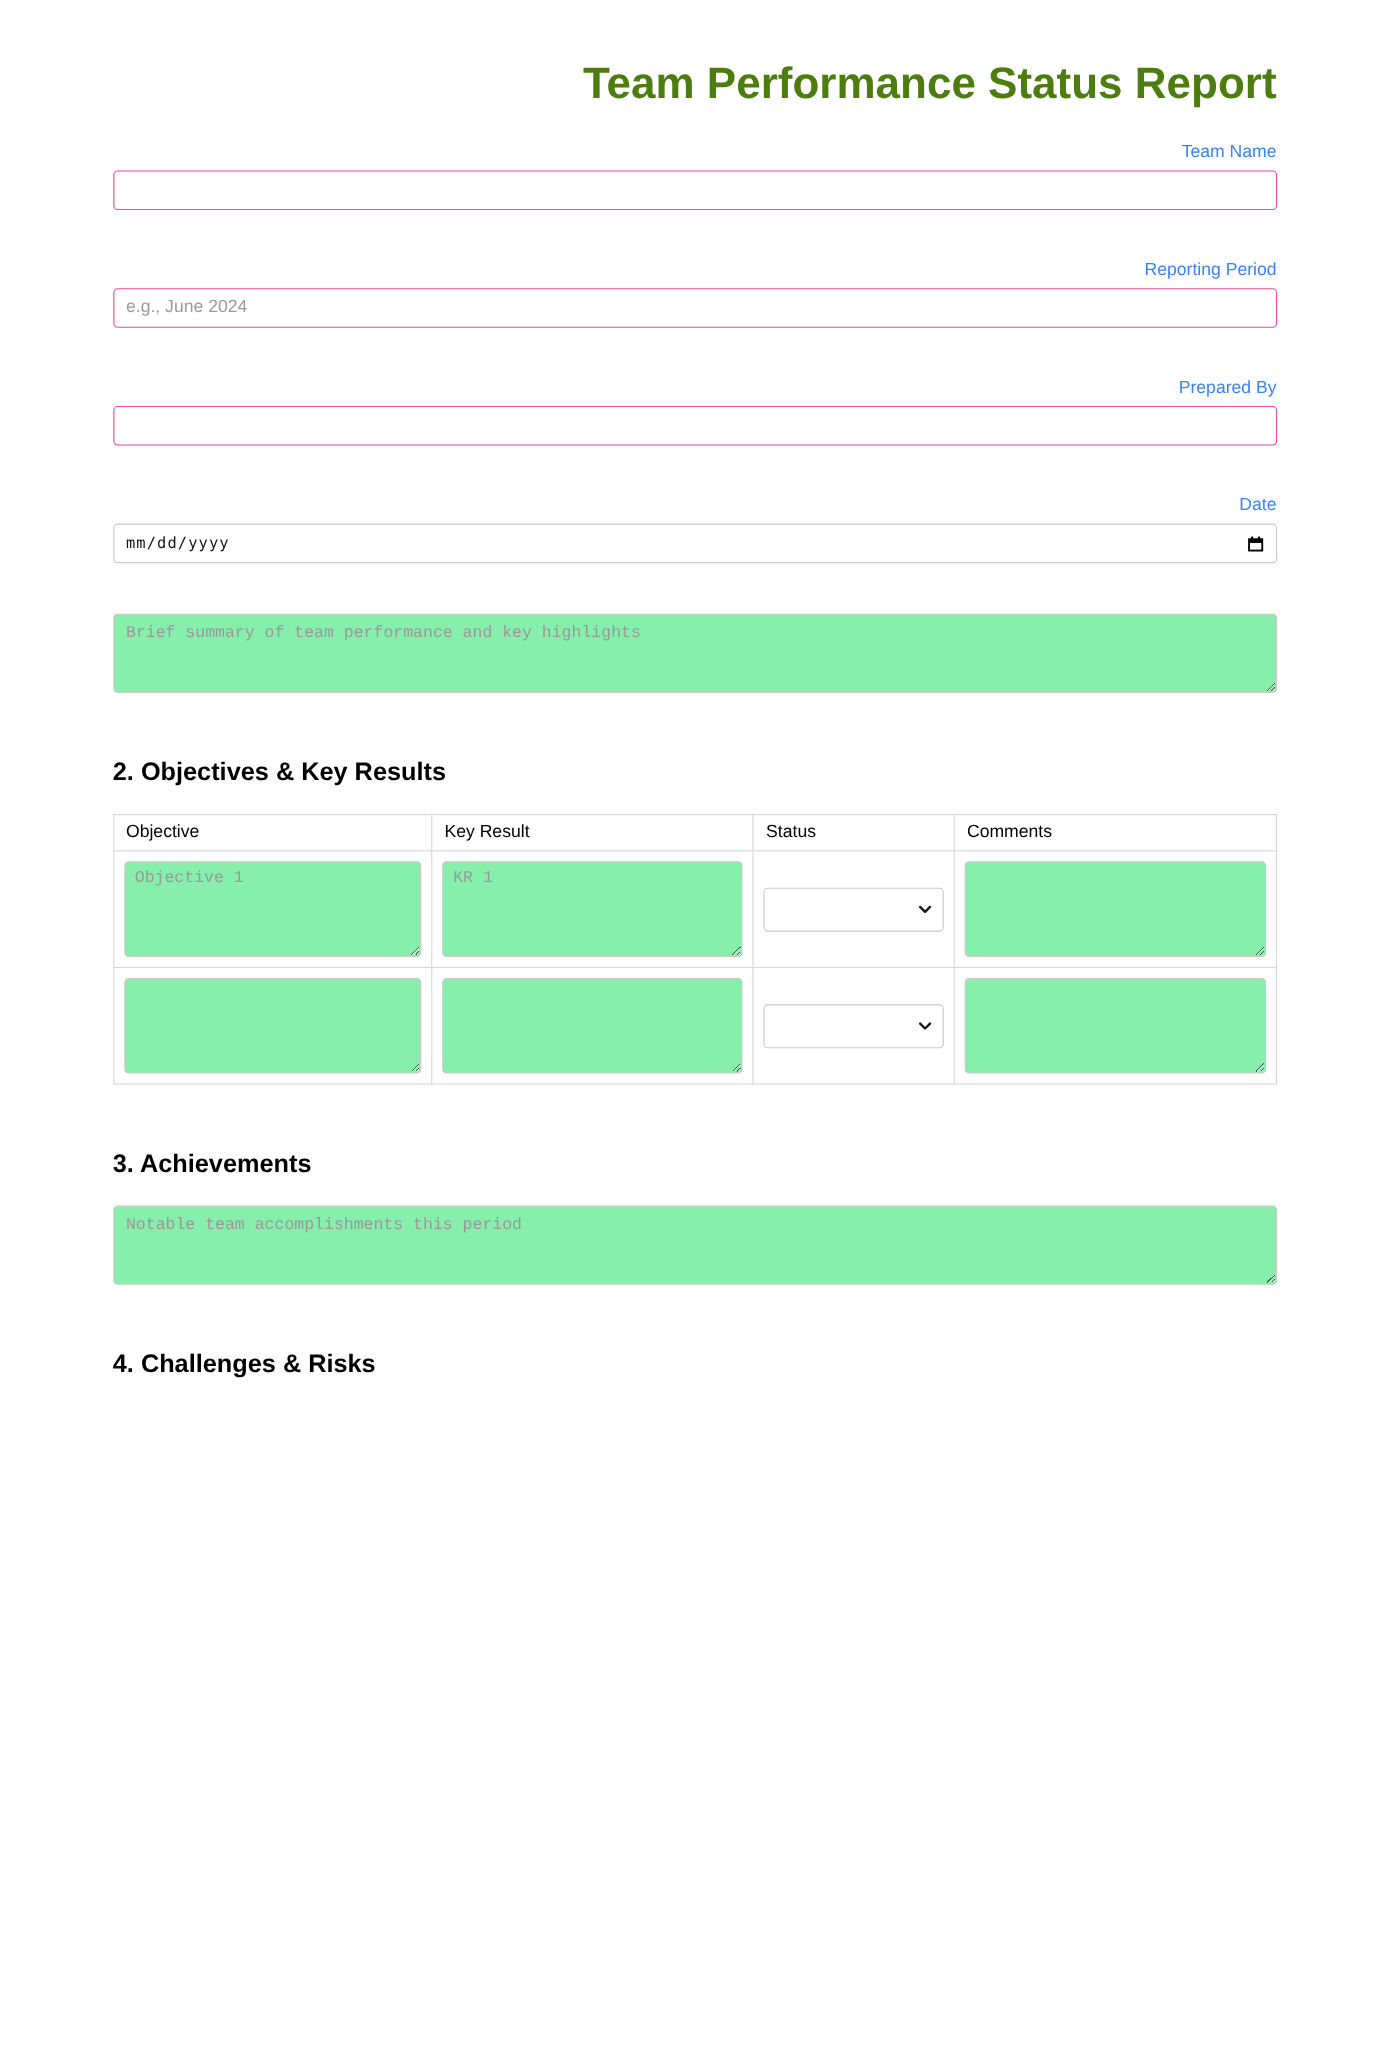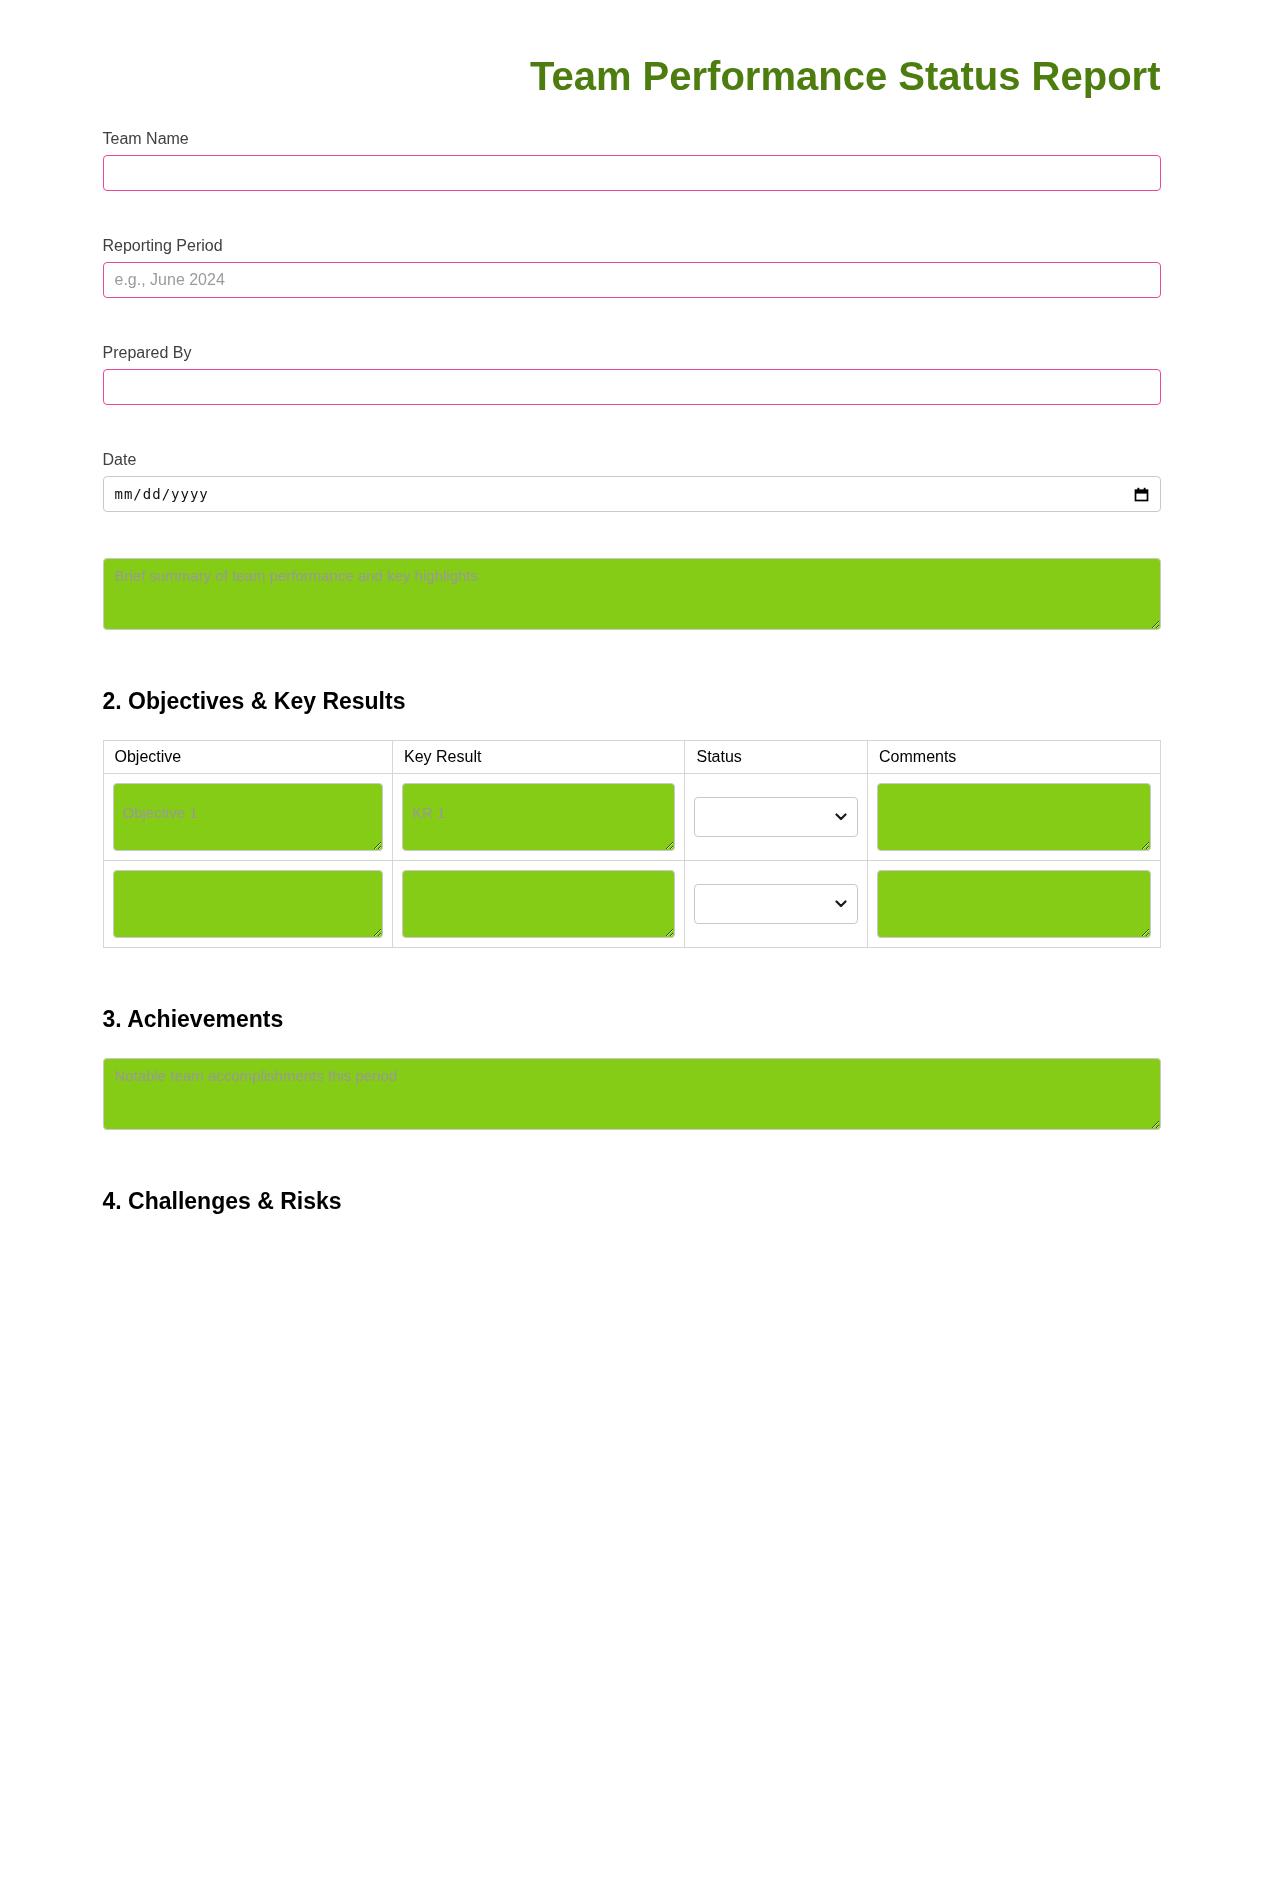--- a/index.html
+++ b/index.html
@@ -19,22 +19,23 @@
     font-size: 40px;
     font-weight: 700;
     margin: 0 0 31px 0;
     color: #4d7c0f;
     text-align: right;
   }
   .field { margin-bottom: 46px; }
   .field label {
     display: block;
     font-size: 16px;
-    color: #404040;
+    color: #3b82f6;
     margin-bottom: 7px;
+    text-align: right;
   }
   .text-input {
     display: block;
     width: 100%;
     box-sizing: border-box;
     height: 36px;
     padding: 6px 11px;
     font-family: "Liberation Sans", sans-serif;
     font-size: 16px;
     color: #7f1d1d;
@@ -64,26 +65,26 @@
     color: #111;
   }
   .cal-icon { display: flex; align-items: center; cursor: pointer; }
   h2.section-heading {
     font-size: 23px;
     font-weight: 700;
     margin: 58px 0 25px 0;
     color: #000;
   }
   textarea {
-    font-family: Liberation Sans, sans-serif;
+    font-family: Liberation Mono, monospace;
     font-size: 15px;
     color: #000;
     border: 1px solid #c9c9c9;
     border-radius: 4px;
-    background: #84cc16;
+    background: #86efac;
     outline: none;
   }
   textarea::placeholder { color: #999; opacity: 1; }
   .big-ta {
     display: block;
     width: 100%;
     box-sizing: border-box;
     height: 72px;
     padding: 8px 11px;
   }
@@ -102,22 +103,22 @@
   }
   .okr td { padding: 9px; vertical-align: middle; }
   .col-objective { width: 27.6%; }
   .col-keyresult { width: 27.9%; }
   .col-status  { width: 16.6%; }
   .col-comments { width: 27.9%; }
   .cell-ta {
     display: block;
     width: 100%;
     box-sizing: border-box;
-    height: 68px;
-    padding: 20px 9px;
+    height: 87px;
+    padding: 6px 9px;
   }
   .select-box {
     display: flex;
     align-items: center;
     justify-content: space-between;
     box-sizing: border-box;
     width: 100%;
     height: 40px;
     padding: 0 10px;
     border: 1px solid #c9c9c9;

